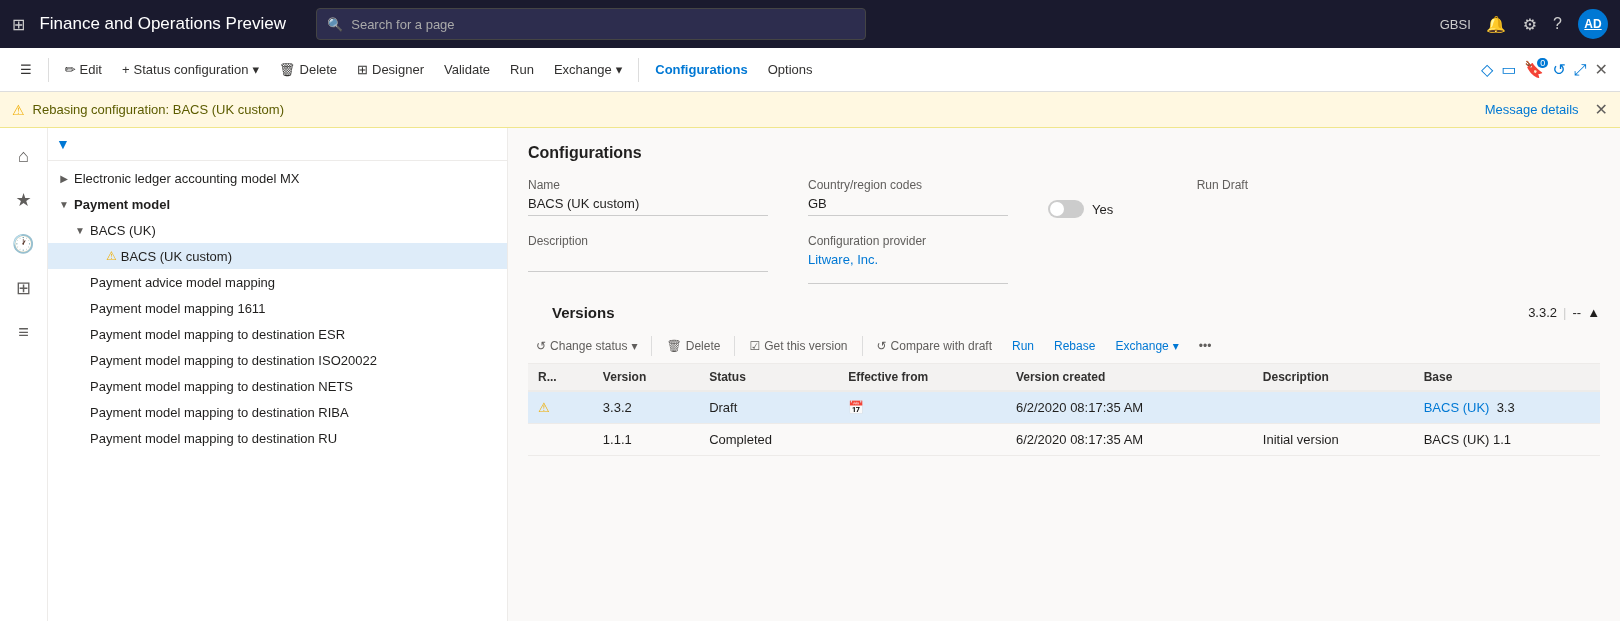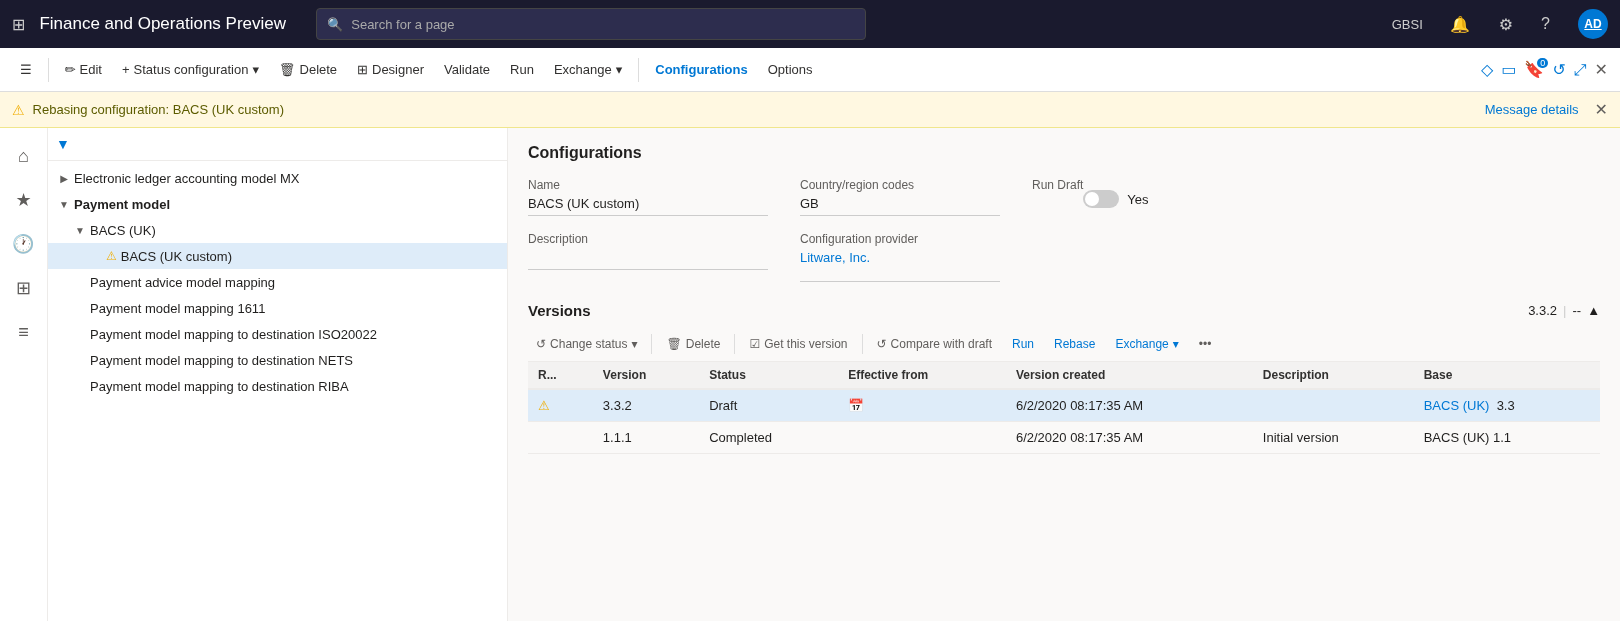--- a/index.html
+++ b/index.html
@@ -28,21 +28,21 @@
       align-items: center;
       padding: 0 10px;
       gap: 8px;
       color: #aaa;
       font-size: 13px;
       max-width: 550px;
     }
     .top-bar-right {
       display: flex;
       align-items: center;
-      gap: 28px;
+      gap: 16px;
       margin-left: auto;
     }
     .top-bar-right span { color: #ccc; font-size: 13px; cursor: pointer; }
     .top-bar-avatar {
       width: 30px; height: 30px; border-radius: 50%;
       background: #0078d4; color: white;
       display: flex; align-items: center; justify-content: center;
       font-size: 12px; font-weight: 700; cursor: pointer; text-decoration: underline;
     }
 
@@ -152,47 +152,48 @@
       background: #faf9f8;
       overflow-y: auto;
       padding: 16px 20px;
     }
 
     
     .section-title { font-size: 16px; font-weight: 600; color: #201f1e; margin-bottom: 16px; }
     .config-fields {
       display: grid;
       grid-template-columns: 240px 200px 200px;
-      gap: 16px 32px;
+      gap: 16px 40px;
       margin-bottom: 20px;
     }
     .field-group { display: flex; flex-direction: column; }
     .field-label { font-size: 12px; color: #605e5c; margin-bottom: 4px; }
     .field-value { font-size: 13px; color: #201f1e; border-bottom: 1px solid #ccc; padding-bottom: 4px; }
     .field-link { color: #0078d4; cursor: pointer; text-decoration: none; border-bottom: 1px solid #ccc; padding-bottom: 16px; }
 
     
-    .toggle-group { display: flex; flex-direction: row; text-align: right; }
+    .toggle-group { display: flex; flex-direction: column; text-align: right; }
     .toggle-row { display: flex; align-items: center; gap: 8px; margin-top: 4px; }
     .toggle {
       width: 36px; height: 18px; background: #ccc; border-radius: 9px;
       position: relative; cursor: pointer;
     }
     .toggle.off { background: #ccc; }
     .toggle-knob {
       width: 14px; height: 14px; background: white; border-radius: 50%;
       position: absolute; top: 2px; left: 2px;
       transition: left 0.2s;
     }
     .toggle-label { font-size: 13px; color: #201f1e; }
 
     
     .versions-header {
       display: flex; align-items: center;
       margin-bottom: 8px;
+      margin-left: 24px;
     }
     .versions-title { font-size: 15px; font-weight: 600; color: #201f1e; }
     .versions-version { margin-left: auto; font-size: 13px; color: #201f1e; display: flex; align-items: center; gap: 6px; }
     .versions-toolbar {
       display: flex; align-items: center; gap: 4px;
       padding: 6px 0;
       border-bottom: 1px solid #edebe9;
       margin-bottom: 0;
     }
     .versions-btn {
@@ -335,29 +336,37 @@
         <div class="tree-item tree-indent-1">
           <span class="tree-arrow"></span>
           <span class="tree-label">Payment advice model mapping</span>
         </div>
         <div class="tree-item tree-indent-1">
           <span class="tree-arrow"></span>
           <span class="tree-label">Payment model mapping 1611</span>
         </div>
         <div class="tree-item tree-indent-1">
           <span class="tree-arrow"></span>
+          <span class="tree-label">Payment model mapping to destination ESR</span>
+        </div>
+        <div class="tree-item tree-indent-1">
+          <span class="tree-arrow"></span>
           <span class="tree-label">Payment model mapping to destination ISO20022</span>
         </div>
         <div class="tree-item tree-indent-1">
           <span class="tree-arrow"></span>
           <span class="tree-label">Payment model mapping to destination NETS</span>
         </div>
         <div class="tree-item tree-indent-1">
           <span class="tree-arrow"></span>
           <span class="tree-label">Payment model mapping to destination RIBA</span>
+        </div>
+        <div class="tree-item tree-indent-1">
+          <span class="tree-arrow"></span>
+          <span class="tree-label">Payment model mapping to destination RU</span>
         </div>
       </div>
   </div>
 
   <div class="right-panel">
     <div class="section-title">Configurations</div>
 
     <div class="config-fields">
       <div class="field-group">
         <span class="field-label">Name</span>

